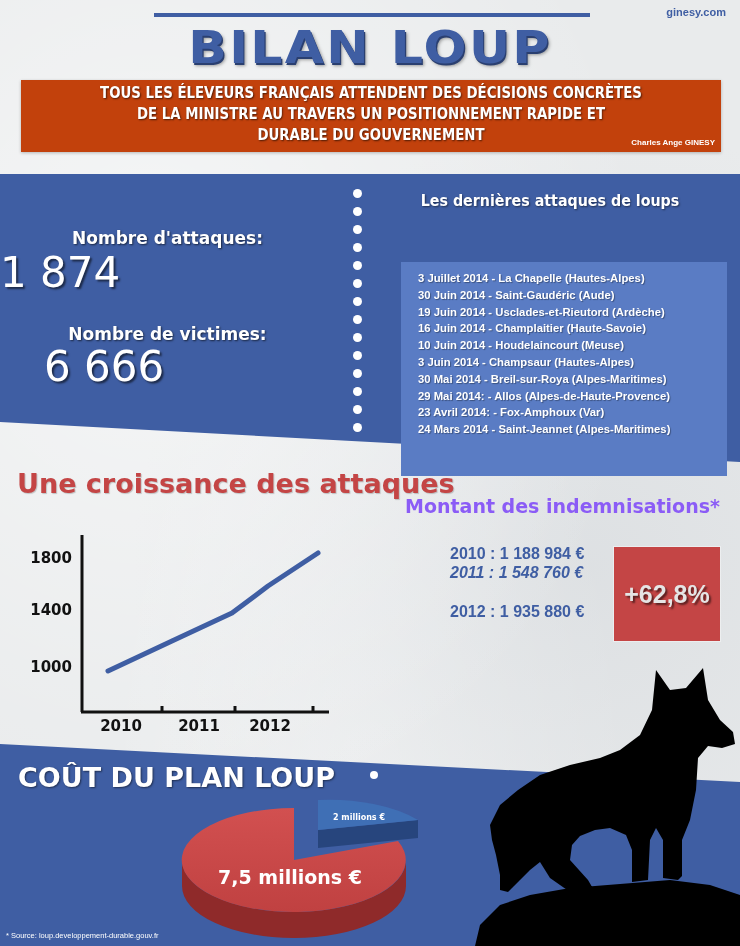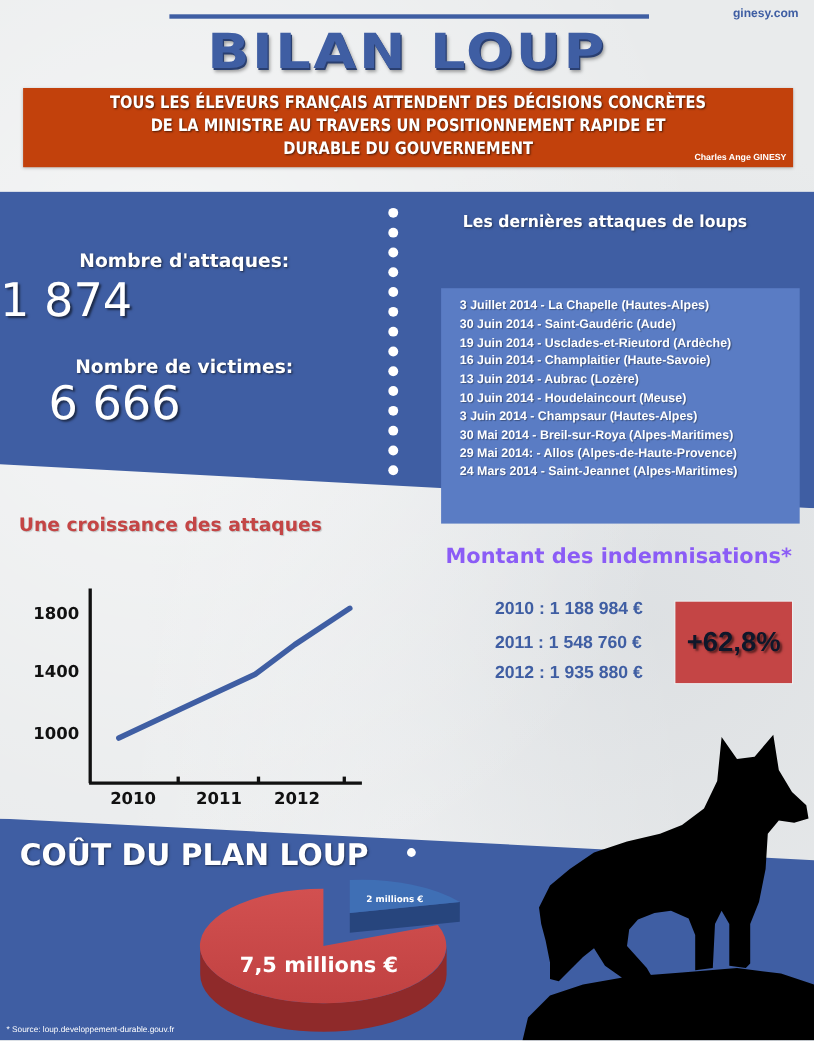--- a/index.html
+++ b/index.html
@@ -82,44 +82,44 @@
   }
   .attack-item {
     color: #fff; font-weight: bold; font-size: 11.3px; line-height: 16.8px;
     white-space: nowrap;
     text-shadow: 1px 1px 1px rgba(0,0,0,0.35);
   }
 
   
   #growth-title {
     left: 17px; top: 468px; color: #c44545;
-    font-family: "DejaVu Sans", sans-serif; font-weight: bold; font-size: 17px;
+    font-family: "DejaVu Sans", sans-serif; font-weight: bold; font-size: 27px;
     text-shadow: 1px 1px 1px rgba(0,0,0,0.2);
   }
   #line-chart { left: 0; top: 520px; width: 360px; height: 230px; }
   #line-chart .tick-label {
     font-family: "DejaVu Sans", sans-serif; font-weight: bold; font-size: 15px; fill: #111;
   }
 
   #indemn-title {
     left: 405px; top: 495px; color: #8b5cf6;
     font-family: "DejaVu Sans", sans-serif; font-weight: bold; font-size: 19px;
   }
   .indemn-row {
     left: 450px; color: #3f5ea3; font-weight: bold; font-size: 16px;
   }
   #indemn-row-0 { top: 545px; }
-  #indemn-row-1 { top: 576px; }
+  #indemn-row-1 { top: 564px; font-style: italic; }
   #indemn-row-2 { top: 603px; }
   #increase-badge {
-    left: 614px; top: 547px; width: 106px; height: 74px;
+    left: 614px; top: 547px; width: 106px; height: 94px;
     background: #c44545;
     box-shadow: 0 0 0 1px rgba(255,255,255,0.4);
     display: flex; align-items: center; justify-content: center;
-    color: #0f172a; font-weight: bold; font-size: 25px;
+    color: #e5e5e5; font-weight: bold; font-size: 25px;
     text-shadow: 2px 2px 2px rgba(0,0,0,0.55);
   }
 
   
   #band-2 {
     left: 0; top: 744px; width: 740px; height: 202px;
     background: #3f5ea3;
     clip-path: polygon(0 0, 100% 38px, 100% 100%, 0 100%);
   }
   #cost-title {
@@ -179,25 +179,25 @@
   <div class="dot" style="top:216px"></div>
   <div class="dot" style="top:234px"></div>
 </div>
 
 <div id="attacks-title" class="abs">Les dernières attaques de loups</div>
 <div id="attacks-box" class="abs">
   <div class="attack-item">3 Juillet 2014 - La Chapelle (Hautes-Alpes)</div>
   <div class="attack-item">30 Juin 2014 - Saint-Gaudéric (Aude)</div>
   <div class="attack-item">19 Juin 2014 - Usclades-et-Rieutord (Ardèche)</div>
   <div class="attack-item">16 Juin 2014 - Champlaitier (Haute-Savoie)</div>
-  <div class="attack-item">13 Juin 2014 - Aubrac (Lozère)</div>
   <div class="attack-item">10 Juin 2014 - Houdelaincourt (Meuse)</div>
   <div class="attack-item">3 Juin 2014 - Champsaur (Hautes-Alpes)</div>
   <div class="attack-item">30 Mai 2014 - Breil-sur-Roya (Alpes-Maritimes)</div>
   <div class="attack-item">29 Mai 2014: - Allos (Alpes-de-Haute-Provence)</div>
+  <div class="attack-item">23 Avril 2014: - Fox-Amphoux (Var)</div>
   <div class="attack-item">24 Mars 2014 - Saint-Jeannet (Alpes-Maritimes)</div>
 </div>
 
 <div id="growth-title" class="abs">Une croissance des attaques</div>
 
 <svg id="line-chart" class="abs" viewBox="0 0 360 230">
 
   <line x1="82" y1="15" x2="82" y2="192" stroke="#111" stroke-width="3"></line>
   <line x1="81" y1="192" x2="329" y2="192" stroke="#111" stroke-width="3"></line>
   <line x1="162" y1="186" x2="162" y2="192" stroke="#111" stroke-width="3"></line>

